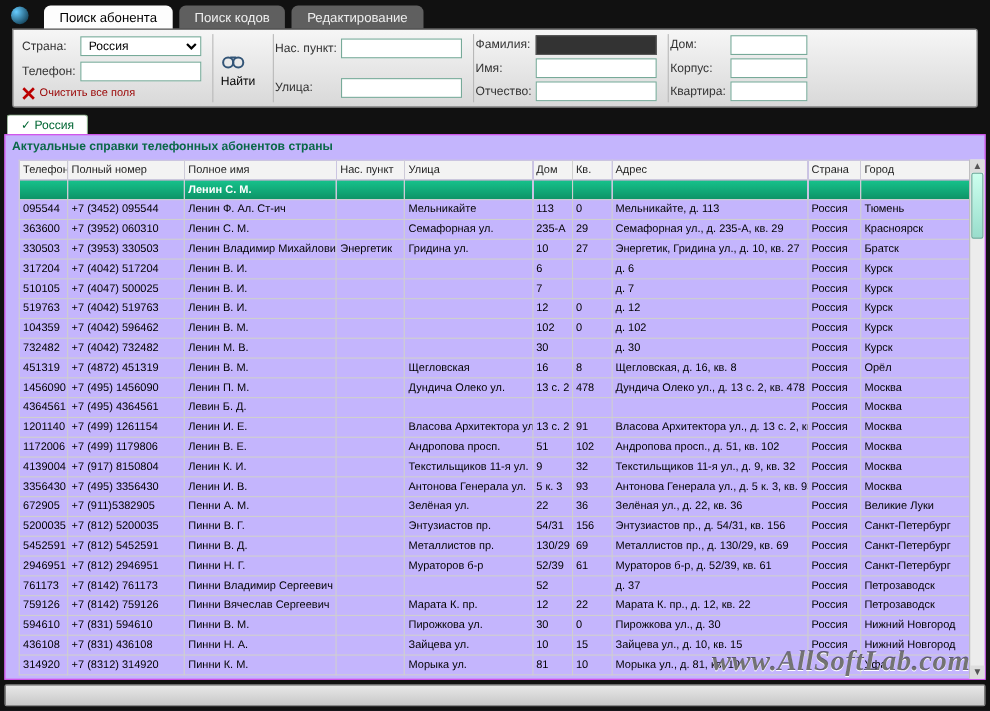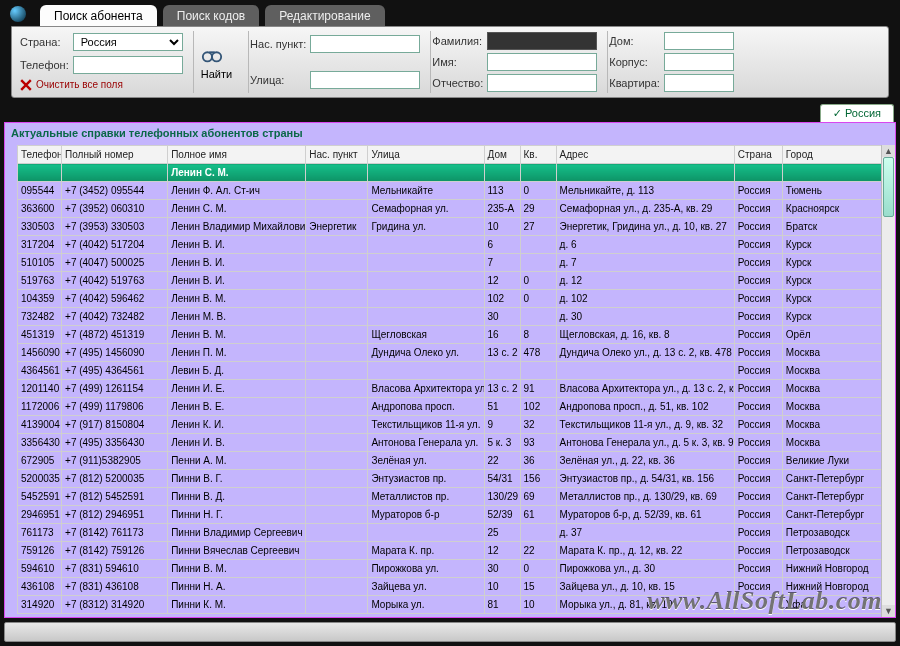--- a/index.html
+++ b/index.html
@@ -17,21 +17,21 @@
   .tb-label { color: #333; font-size: 11px; white-space: nowrap; }
   .tb-input { height: 18px; border: 1px solid #7a9; background: #fff; font-size: 11px; padding: 0 3px; }
   .tb-input.sm { width: 70px; }
   .tb-input.md { width: 110px; }
   .tb-input.dark { background: #333; border-color: #555; }
   .btn-find { display: flex; flex-direction: column; align-items: flex-start; gap: 2px; padding: 2px 6px; cursor: pointer; }
   .btn-find .ic { width: 22px; height: 22px; }
   .btn-clear { display: flex; align-items: flex-start; gap: 4px; color: #900; cursor: pointer; font-size: 10px; }
   .btn-clear .x { width: 12px; height: 12px; }
 
-  .subtabs { display: flex; gap: 6px; margin: 6px 6px 0; justify-content: flex-end; }
+  .subtabs { display: flex; gap: 6px; margin: 6px 6px 0; }
   .subtab { background: #fff; border: 1px solid #8a8; border-bottom: none; padding: 2px 12px; font-size: 11px; color: #063; border-radius: 3px 3px 0 0; cursor: pointer; }
 
   .grid-wrap { position: absolute; left: 4px; right: 4px; top: 122px; bottom: 28px; background: #c4b5fd; border: 1px solid #d946ef; }
   .grid-title { color: #0a6848; font-weight: bold; font-size: 11px; padding: 4px 6px; overflow: hidden; white-space: nowrap; }
   .grid-scroll { position: absolute; top: 22px; bottom: 0; left: 0; right: 14px; overflow: hidden; }
   .vscroll { position: absolute; top: 22px; bottom: 0; right: 0; width: 14px; background: #ececec; border-left: 1px solid #bbb; }
   .vscroll .thumb { position: absolute; left: 1px; right: 1px; top: 12px; height: 60px; background: linear-gradient(#cfe, #9dc); border: 1px solid #6a9; border-radius: 2px; }
   .vscroll .arrow { position: absolute; left: 0; right: 0; height: 12px; background: #ddd; text-align: center; font-size: 9px; line-height: 12px; color: #555; }
   .vscroll .arrow.up { top: 0; }
   .vscroll .arrow.dn { bottom: 0; }
@@ -386,21 +386,21 @@
               <td>Мураторов б-р, д. 52/39, кв. 61</td>
               <td>Россия</td>
               <td>Санкт-Петербург</td>
             </tr>
             <tr>
               <td>761173</td>
               <td>+7 (8142) 761173</td>
               <td>Пинни Владимир Сергеевич</td>
               <td></td>
               <td></td>
-              <td>25</td>
+              <td>52</td>
               <td></td>
               <td>д. 37</td>
               <td>Россия</td>
               <td>Петрозаводск</td>
             </tr>
             <tr>
               <td>759126</td>
               <td>+7 (8142) 759126</td>
               <td>Пинни Вячеслав Сергеевич</td>
               <td></td>

